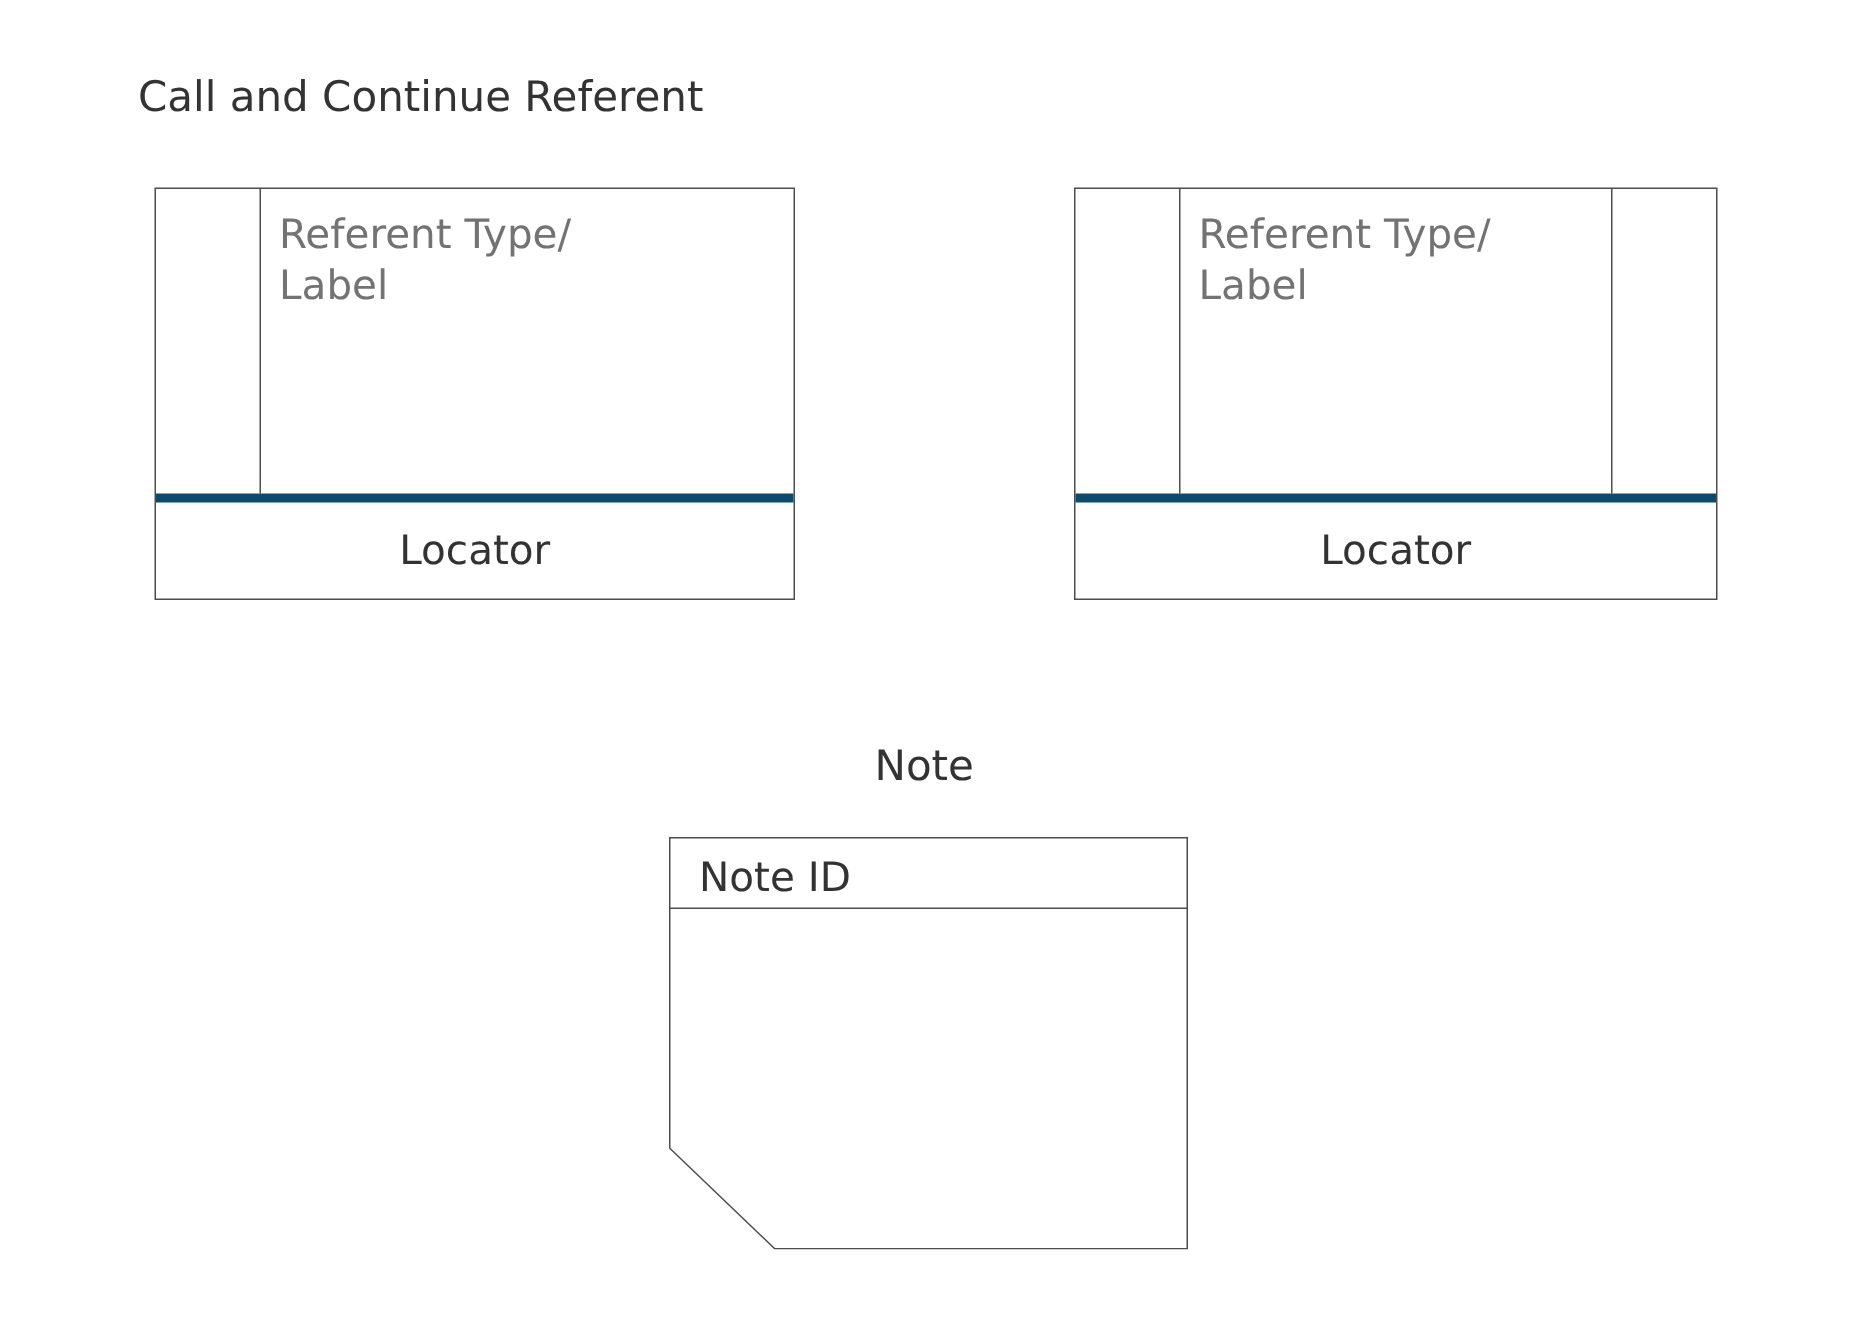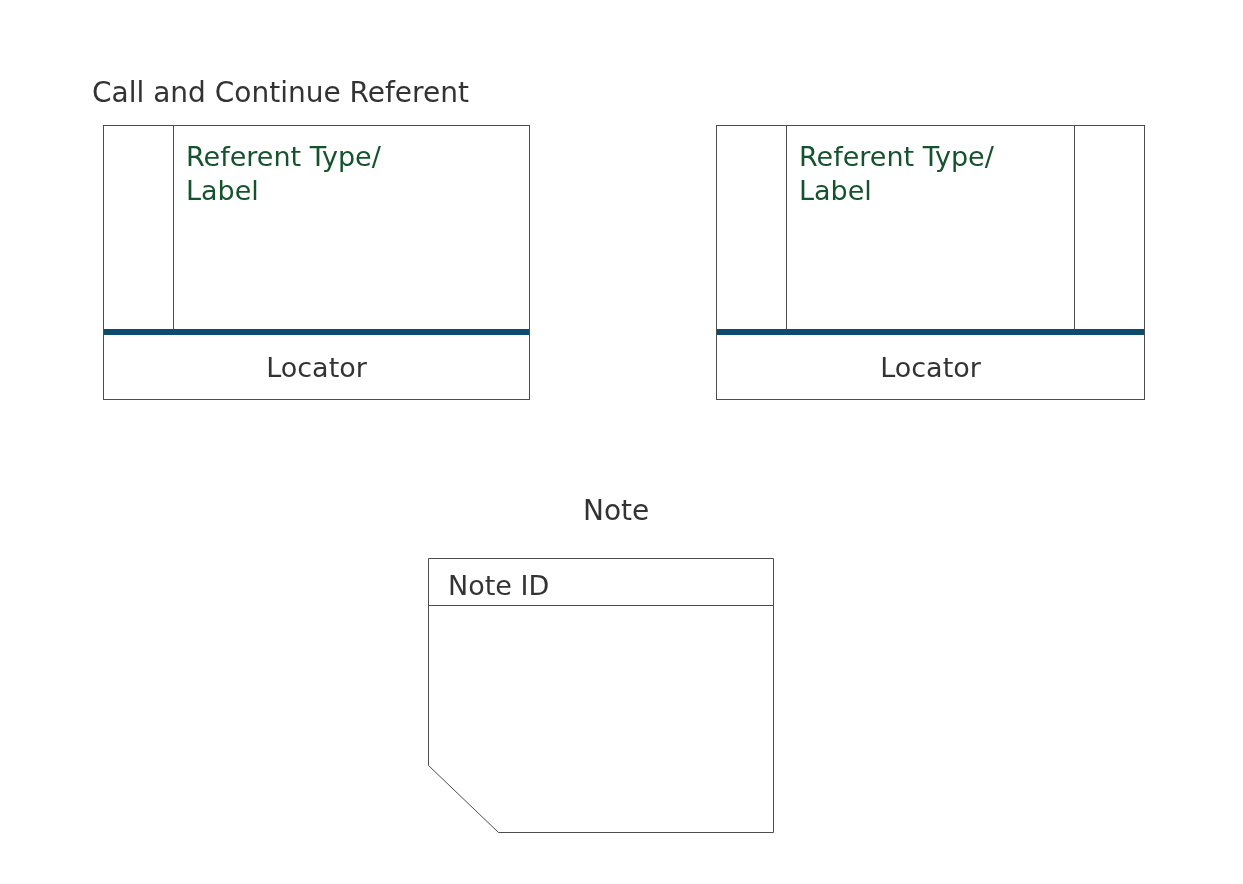--- a/index.html
+++ b/index.html
@@ -23,21 +23,21 @@
 
   
   .shape-title {
     position: absolute;
     font-size: 28px;
     line-height: 34px;
     color: #333333;
     white-space: nowrap;
     font-weight: 400;
   }
-  #title-call-continue { left: 92px;  top: 76px; }
+  #title-call-continue { left: 92px;  top: 48px; }
   #title-call-wait     { left: 740px; top: 60px; }
   #title-note          { left: 583px; top: 494px; }
 
   
   .referent {
     position: absolute;
     border: 1px solid #4d4d4d;
     background: #ffffff;
     box-sizing: border-box;
     display: flex;
@@ -54,21 +54,21 @@
     flex: 0 0 auto;
   }
   .ref-col-narrow.left  { border-right: 1px solid #4d4d4d; }
   .ref-col-narrow.right { border-left:  1px solid #4d4d4d; }
   .ref-col-main {
     flex: 1 1 auto;
     box-sizing: border-box;
     padding: 14px 12px 0 12px;
     font-size: 27px;
     line-height: 34px;
-    color: #14532d;
+    color: #737373;
   }
   .referent-footer {
     box-sizing: border-box;
     border-top: 6px solid #0c4a6e;
     display: flex;
     align-items: center;
     justify-content: center;
     font-size: 27px;
     color: #333333;
     flex: 1 1 auto;
@@ -91,21 +91,21 @@
     width: 429px;
     height: 275px;
   }
   #shape-call-wait .referent-body   { height: 203px; }
   #shape-call-wait .ref-col-narrow.left  { width: 70px; }
   #shape-call-wait .ref-col-narrow.right { width: 70px; }
 
   
   #shape-note {
     position: absolute;
-    left: 428px;
+    left: 446px;
     top: 558px;
     width: 346px;
     height: 275px;
   }
   .note-outline {
     position: absolute;
     inset: 0;
     width: 100%;
     height: 100%;
     display: block;

